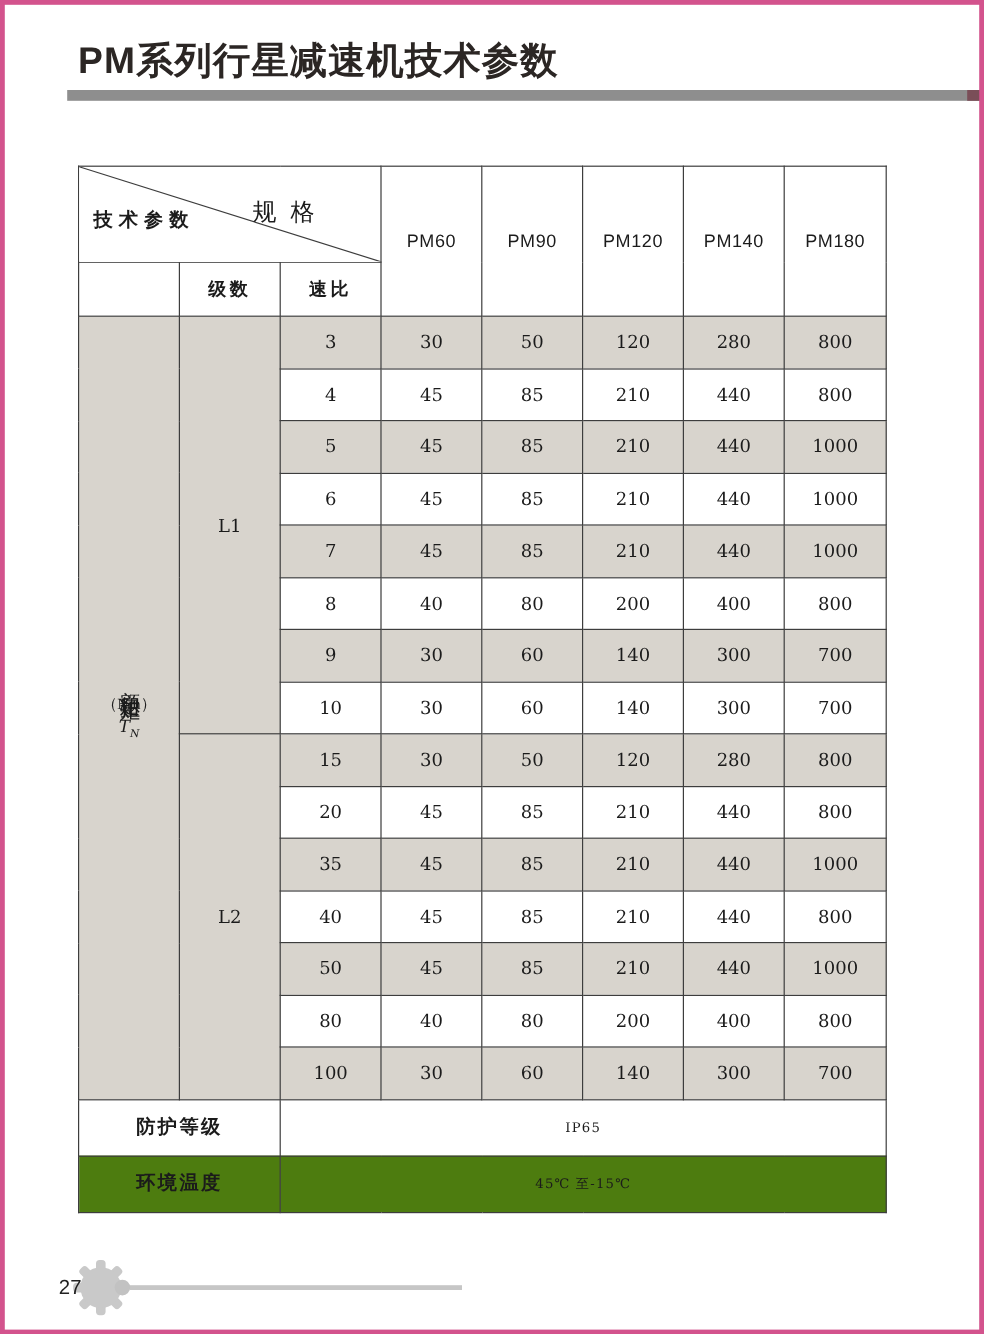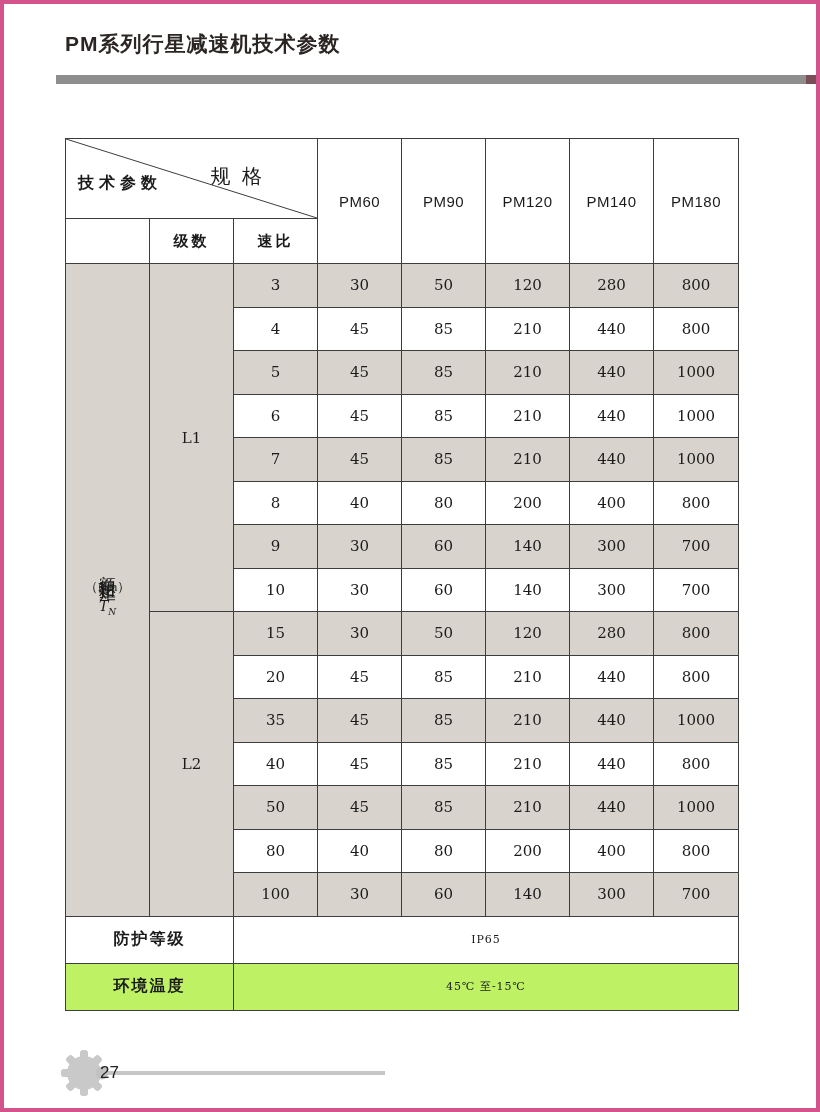--- a/index.html
+++ b/index.html
@@ -2,21 +2,21 @@
 <html><head>
 <meta charset="utf-8">
 <style>
   html,body{margin:0;padding:0;}
   body{
     width:820px;height:1112px;position:relative;background:#ffffff;
     font-family:"Liberation Sans",sans-serif;color:#1b1b1b;overflow:hidden;
   }
   .frame{position:absolute;inset:0;border:4px solid #d3538d;z-index:60;pointer-events:none;}
   .page-title{
-    position:absolute;left:65px;top:30px;font-size:21px;font-weight:bold;
+    position:absolute;left:65px;top:30px;font-size:31px;font-weight:bold;
     letter-spacing:1px;color:#2b2624;z-index:2;
   }
   .title-rule{position:absolute;left:56px;right:0;top:75px;height:9px;background:#8e8e8e;z-index:1;}
   .rule-accent{position:absolute;right:0;top:75px;width:14px;height:9px;background:#7a4e58;z-index:2;}
 
   
   table.spec{
     position:absolute;left:65px;top:138px;width:673px;
     border-collapse:collapse;table-layout:fixed;z-index:3;
   }
@@ -45,27 +45,27 @@
     writing-mode:vertical-rl;text-orientation:upright;margin:0 auto;
     font-size:17px;letter-spacing:3px;line-height:1.1;
   }
   .vunit{font-size:13px;margin-top:4px;font-family:Liberation Serif, serif;}
   .vsym{font-size:14px;margin-top:2px;font-family:"DejaVu Serif",serif;}
   .vsym .sym-t{font-style:italic;}
   .vsym sub{font-size:9px;font-style:italic;}
 
   tbody.foot td.foot-label{font-weight:bold;font-size:16px;letter-spacing:2px;}
   tbody.foot td.foot-value{font-family:"DejaVu Serif",serif;font-size:11px;letter-spacing:1px;}
-  tr.foot-shaded td{background:#bef264;}
+  tr.foot-shaded td{background:#4d7c0f;}
 
   
   .gear-wrap{position:absolute;left:49px;top:1038px;width:70px;height:70px;z-index:4;}
   .page-num{
     position:absolute;left:49px;top:1038px;width:70px;height:70px;line-height:70px;
-    text-align:right;font-size:17px;color:#222;z-index:5;
+    text-align:left;font-size:17px;color:#222;z-index:5;
   }
   .footer-rule{position:absolute;left:108px;top:1071px;width:277px;height:4px;background:#c6c6c6;z-index:3;}
 </style>
 </head>
 <body>
 
 <div class="frame"></div>
 
 <div class="page-title">PM系列行星减速机技术参数</div>
 <div class="title-rule"></div>

